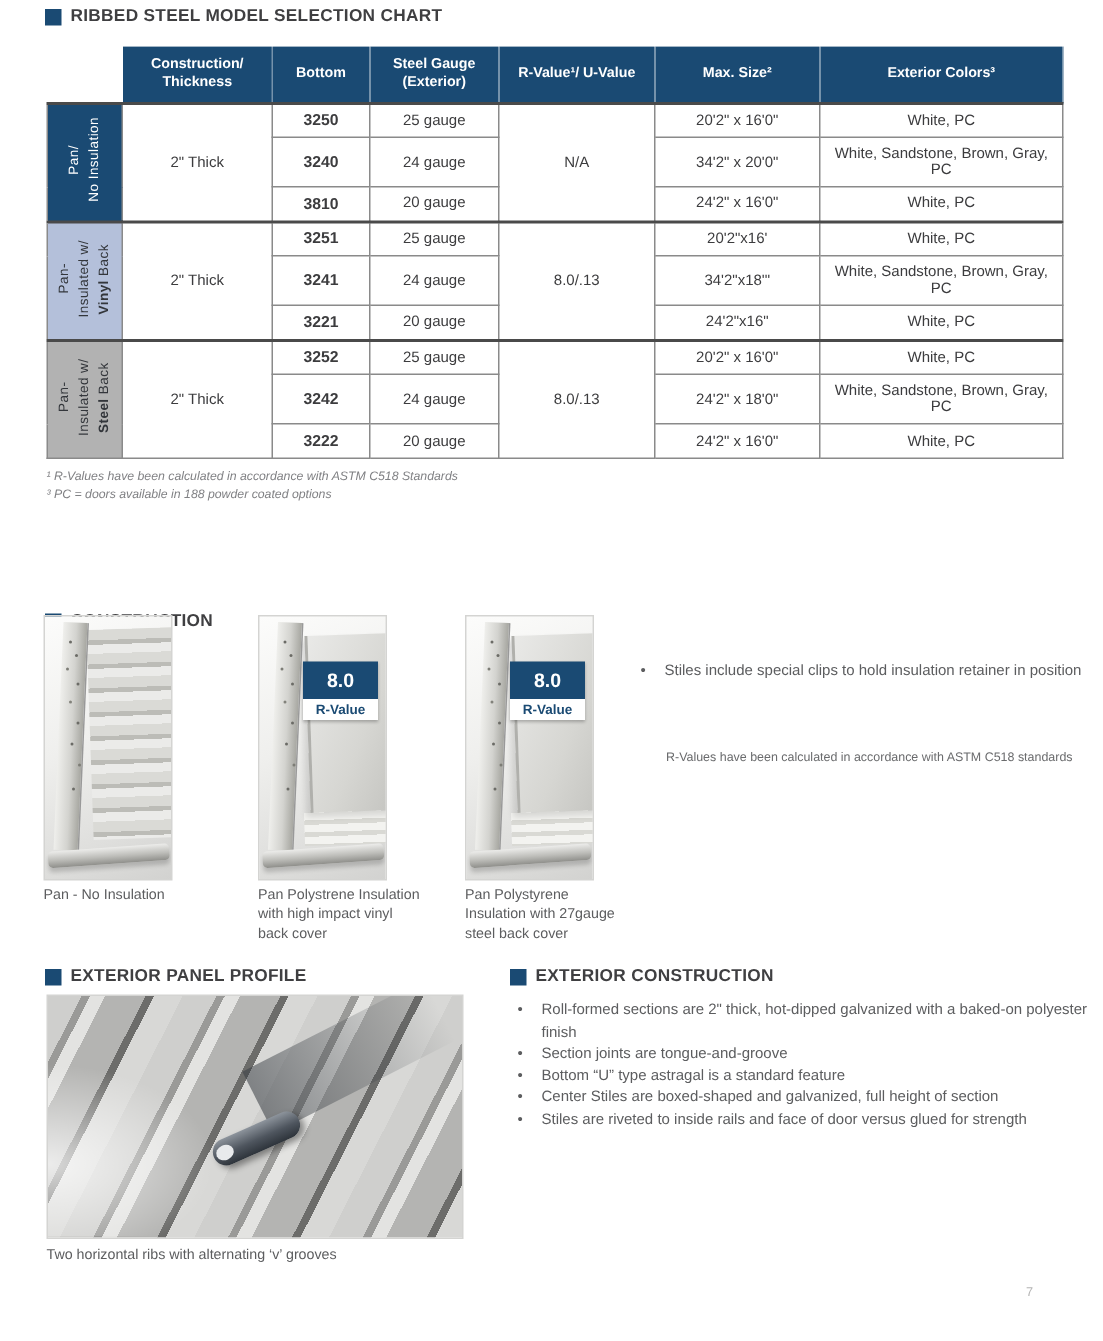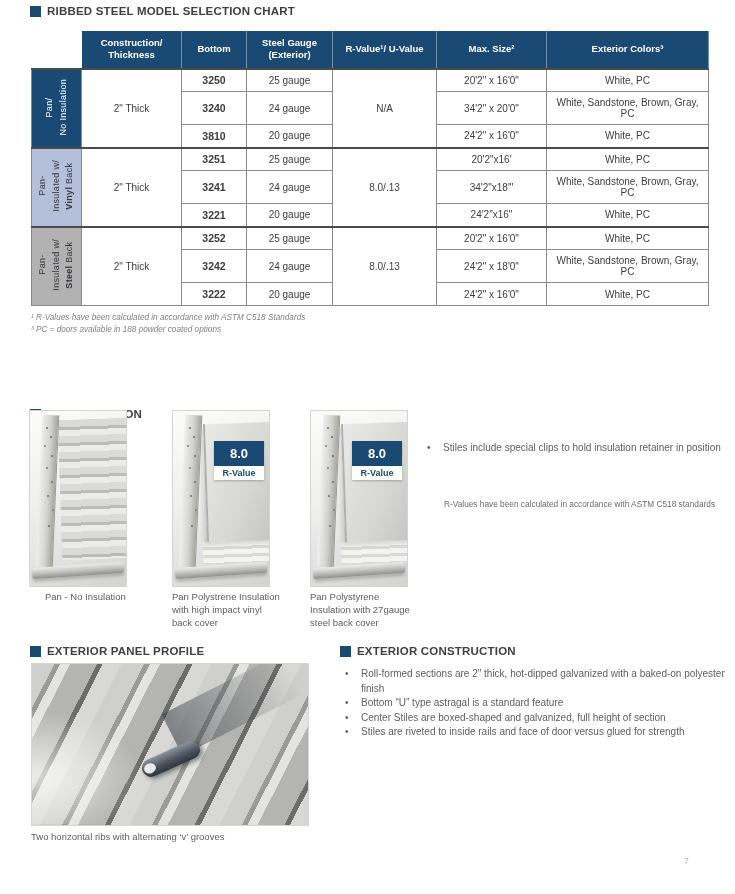--- a/index.html
+++ b/index.html
@@ -33,21 +33,21 @@
   td.vcell.peri{background:var(--periwinkle);color:#33363b;}
   td.vcell.gry{background:var(--gray);color:#33363b;}
   .vlabel{writing-mode:vertical-rl;transform:rotate(180deg);display:inline-block;
     font-size:9px;line-height:1.5;text-align:center;letter-spacing:.3px;}
   .vlabel .vline{display:block;}
   .vlabel b{font-weight:bold;}
   
   .footnotes{position:absolute;left:31px;top:312px;font-size:8.2px;font-style:italic;
     color:#808184;line-height:1.5;}
   
-  .fig{position:absolute;width:98px;height:177px;border:1px solid #d4d4d2;overflow:hidden;
+  .fig{position:absolute;width:86px;height:177px;border:1px solid #d4d4d2;overflow:hidden;
     background:linear-gradient(155deg,#fcfcfb 0%,#efefed 45%,#dfdfdd 78%,#d2d2d0 100%);}
   .stile{position:absolute;left:9px;top:4px;width:17px;height:152px;
     background:linear-gradient(90deg,#efefec 0%,#d3d3cf 55%,#a7a7a1 100%);
     transform:rotate(2.5deg);border-right:1px solid #999;}
   .rivets{position:absolute;left:16px;top:16px;width:2px;height:2px;border-radius:50%;
     background:#6b6b66;box-shadow:4px 9px 0 #6b6b66,-2px 18px 0 #7d7d76,5px 28px 0 #6b6b66,
     0 40px 0 #82827b,5px 54px 0 #6b6b66,1px 68px 0 #6b6b66,6px 82px 0 #7d7d76,2px 98px 0 #6b6b66;}
   .ribs{position:absolute;left:30px;top:8px;right:-4px;height:140px;transform:rotate(-2deg);
     background:repeating-linear-gradient(180deg,#dadad6 0 7px,#bcbcb7 7px 10px,#ebebe9 10px 16px);}
   .cover{position:absolute;left:32px;top:12px;right:-6px;height:118px;transform:rotate(-2deg);
@@ -232,21 +232,21 @@
   <div class="cover"></div>
   <div class="stile"></div>
   <div class="rivets"></div>
   <div class="botrail"></div>
   <div class="badge">
     <div class="badge-top">8.0</div>
     <div class="badge-bot">R-Value</div>
   </div>
 </div>
 
-<div class="fig-cap" style="left:45px;top:591px;">Pan - No Insulation</div>
+<div class="fig-cap" style="left:29px;top:591px;">Pan - No Insulation</div>
 <div class="fig-cap" style="left:172px;top:591px;">Pan Polystrene Insulation with high impact vinyl back cover</div>
 <div class="fig-cap" style="left:310px;top:591px;">Pan Polystyrene Insulation with 27gauge steel back cover</div>
 
 <ul class="c-bullets">
   <li>Stiles include special clips to hold insulation retainer in position</li>
 </ul>
 <div class="c-note">R-Values have been calculated in accordance with ASTM C518 standards</div>
 
 <div class="sec-head" style="left:30px;top:645px;">
   <span class="sq"></span>
@@ -258,18 +258,19 @@
   <div class="handle"></div>
 </div>
 <div class="profile-cap">Two horizontal ribs with alternating ‘v’ grooves</div>
 
 <div class="sec-head" style="left:340px;top:645px;">
   <span class="sq"></span>
   <span>EXTERIOR CONSTRUCTION</span>
 </div>
 <ul class="sc-bullets">
   <li>Roll-formed sections are 2" thick, hot-dipped galvanized with a baked-on polyester finish</li>
+  <li>Section joints are tongue-and-groove</li>
   <li>Bottom “U” type astragal is a standard feature</li>
   <li>Center Stiles are boxed-shaped and galvanized, full height of section</li>
   <li>Stiles are riveted to inside rails and face of door versus glued for strength</li>
 </ul>
 
 <div class="page-num">7</div>
 
 </body></html>

